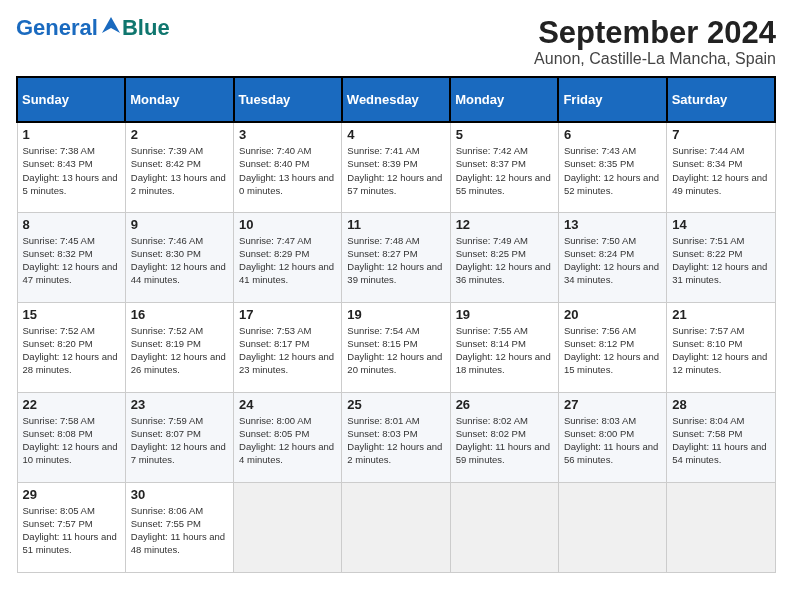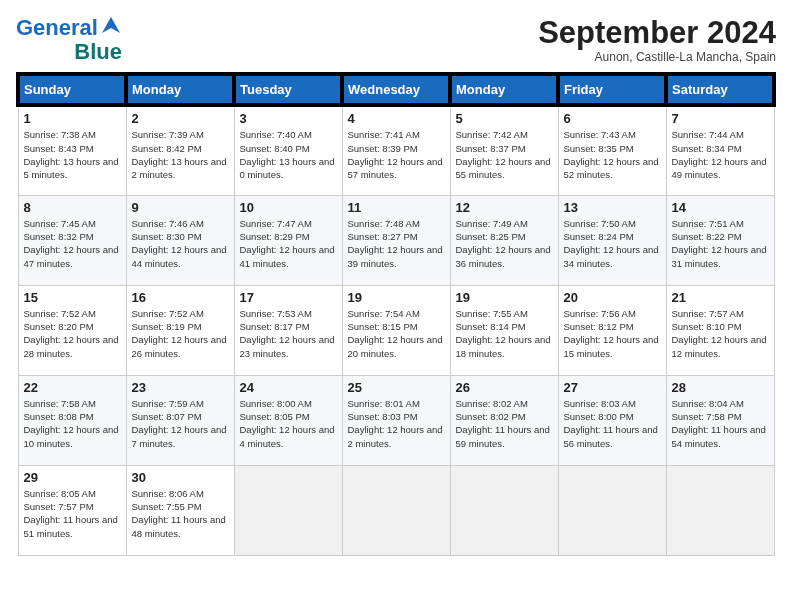--- a/index.html
+++ b/index.html
@@ -11,56 +11,56 @@
       padding: 16px;
     }
     .header-area {
       display: flex;
       align-items: flex-start;
       justify-content: space-between;
       margin-bottom: 8px;
     }
     .logo {
       display: flex;
-      flex-direction: column;
-      align-items: flex-end;
+      flex-direction: row;
+      align-items: center;
     }
     .logo-text {
       font-size: 22px;
       font-weight: bold;
       color: #333;
       line-height: 1.1;
     }
     .logo-text span.blue { color: #1a6abf; }
     .title-area {
       text-align: right;
     }
     .month-title {
       font-size: 31px;
       font-weight: bold;
       color: #222;
       line-height: 1.1;
     }
     .location-title {
-      font-size: 12px;
+      font-size: 16px;
       color: #444;
     }
     table {
       width: 100%;
       border-collapse: collapse;
       table-layout: fixed;
     }
     thead tr th {
       background: #1a6abf;
       color: #fff;
       font-size: 13px;
       font-weight: bold;
-      padding: 6px 4px;
+      padding: 14px 4px;
       text-align: left;
-      border: 4px solid #000000;
+      border: 2px solid #000000;
       margin-left: 21px;
     }
     tbody tr td {
       vertical-align: top;
       border: 1px solid #ccc;
       padding: 4px 5px;
       font-size: 10px;
       color: #333;
       background: #fff;
       min-height: 80px;

